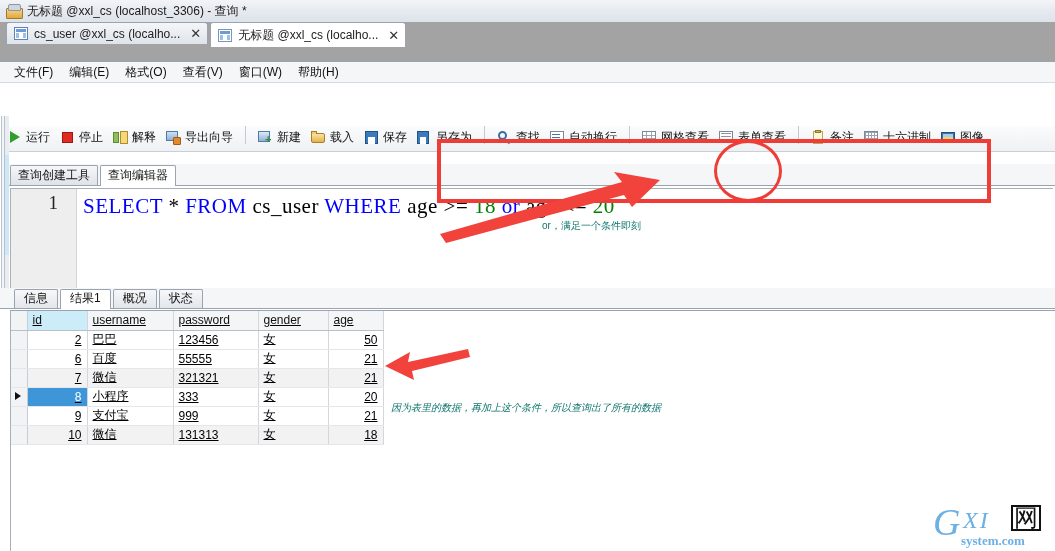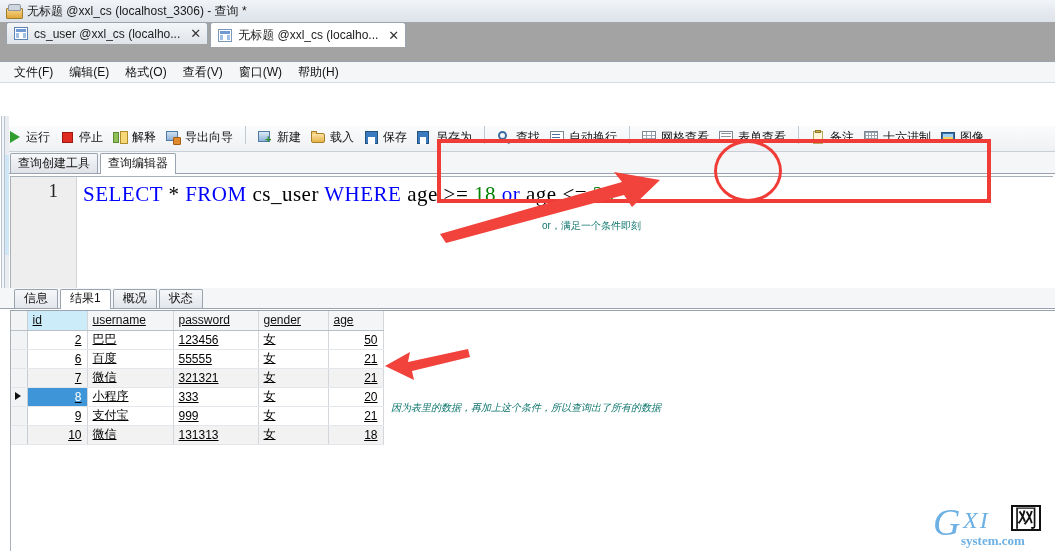--- a/index.html
+++ b/index.html
@@ -300,20 +300,21 @@
   
   #subtabs {
     height: 22px;
     background: #f4f6f8;
     display: flex;
     align-items: flex-end;
     padding-left: 10px;
     box-sizing: border-box;
     border-bottom: 1px solid #9aa4b0;
     position: relative;
+    margin-top: 12px;
   }
   .subtab {
     font-size: 12px;
     padding: 2px 7px 3px 7px;
     border: 1px solid #9aa4b0;
     border-bottom: none;
     background: linear-gradient(to bottom,#f6f7f9,#dfe3e8);
     margin-right: 2px;
     border-radius: 2px 2px 0 0;
     white-space: nowrap;

